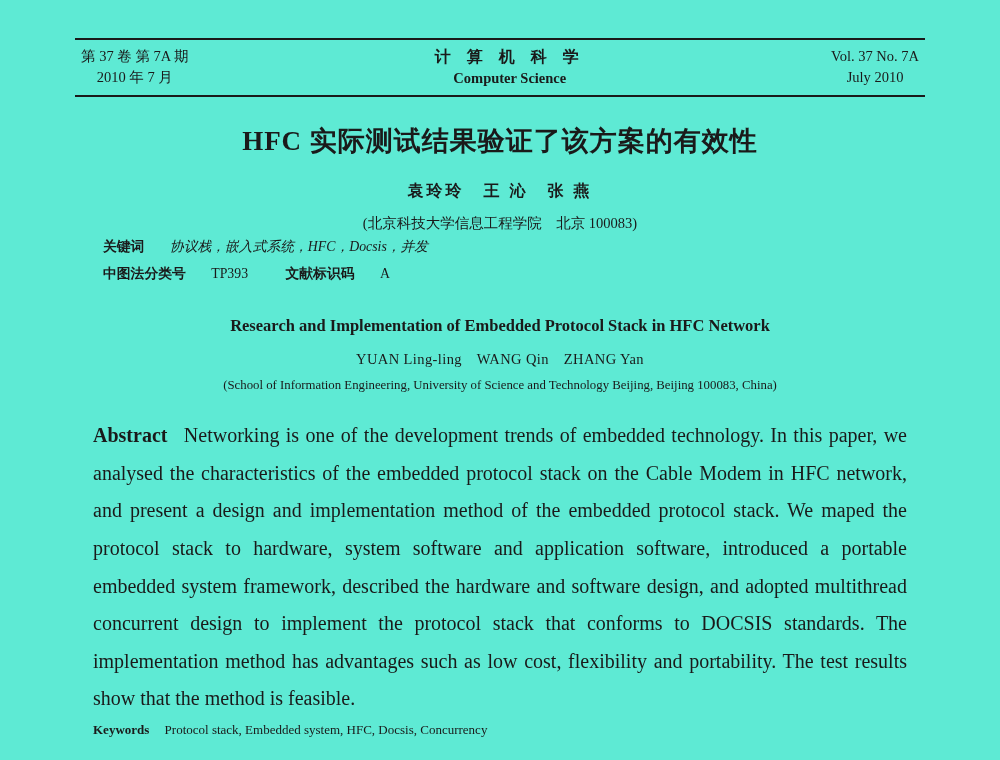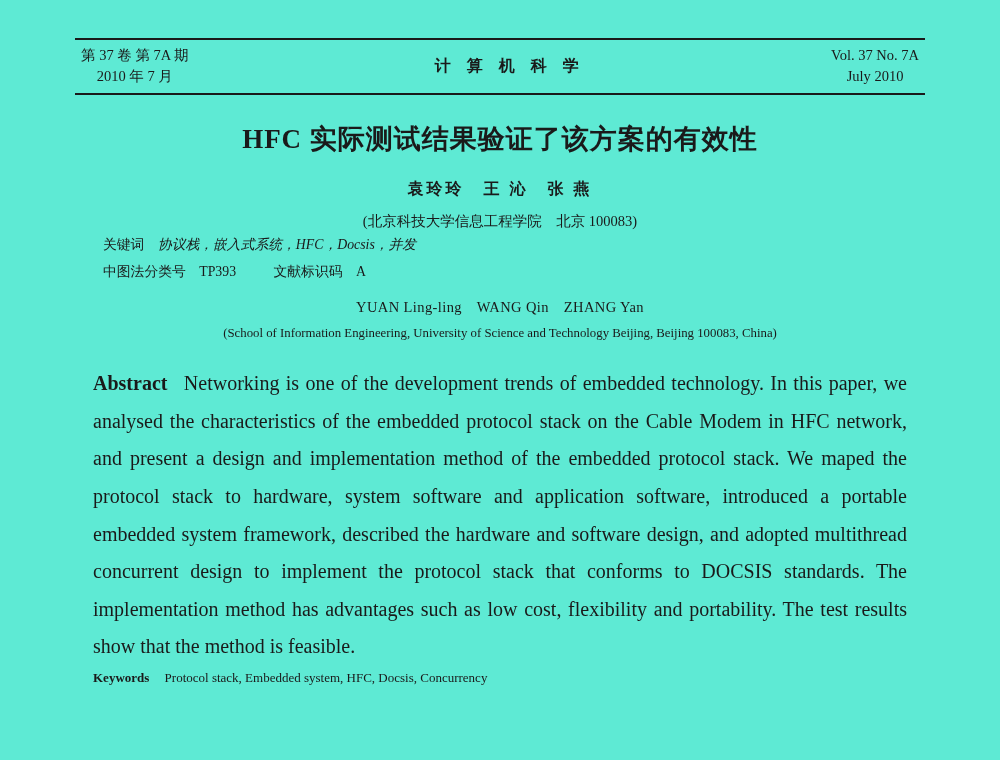--- a/index.html
+++ b/index.html
@@ -65,22 +65,22 @@
     margin-right: 10px;
   }
   .meta-line {
     margin: 2px 28px 0 28px;
     font-size: 13.8px;
     line-height: 1.78;
     font-style: italic;
   }
   .meta-line .lbl {
     font-style: normal;
-    font-weight: normal;
-    margin-right: 10px;
+    font-weight: bold;
+    margin-right: 22px;
   }
   .meta-line .val { font-style: normal; margin-right: 34px; }
 
   
   .en-title {
     text-align: center;
     font-size: 16.5px;
     font-weight: bold;
     margin-top: 30px;
   }
@@ -114,20 +114,21 @@
 
 <div class="page">
 
   <div class="journal-header">
     <div class="jh-col jh-left">
       <div>第 37 卷  第 7A 期</div>
       <div>2010 年 7 月</div>
     </div>
     <div class="jh-col jh-center">
       <div class="cn">计 算 机 科 学</div>
+      <div>Computer Science</div>
     </div>
     <div class="jh-col jh-right">
       <div>Vol. 37 No. 7A</div>
       <div>July 2010</div>
     </div>
   </div>
 
   <h1 class="cn-title">HFC 实际测试结果验证了该方案的有效性</h1>
   <div class="cn-authors">袁玲玲　王 沁　张 燕</div>
   <div class="cn-affil">(北京科技大学信息工程学院　北京 100083)</div>
@@ -138,20 +139,21 @@
     <span>协议栈，嵌入式系统，HFC，Docsis，并发</span>
   </p>
 
   <p class="meta-line">
     <span class="lbl">中图法分类号</span>
     <span class="val">TP393</span>
     <span class="lbl">文献标识码</span>
     <span class="val">A</span>
   </p>
 
+  <h2 class="en-title">Research and Implementation of Embedded Protocol Stack in HFC Network</h2>
   <div class="en-authors">YUAN Ling-ling　WANG Qin　ZHANG Yan</div>
   <div class="en-affil">(School of Information Engineering, University of Science and Technology Beijing, Beijing 100083, China)</div>
 
   <p class="en-abstract">
     <span class="lbl">Abstract</span>
     <span>Networking is one of the development trends of embedded technology. In this paper, we analysed the characteristics of the embedded protocol stack on the Cable Modem in HFC network, and present a design and implementation method of the embedded protocol stack. We maped the protocol stack to hardware, system software and application software, introduced a portable embedded system framework, described the hardware and software design, and adopted multithread concurrent design to implement the protocol stack that conforms to DOCSIS standards. The implementation method has advantages such as low cost, flexibility and portability. The test results show that the method is feasible.</span>
   </p>
 
   <p class="en-keywords">
     <span class="lbl">Keywords</span>

